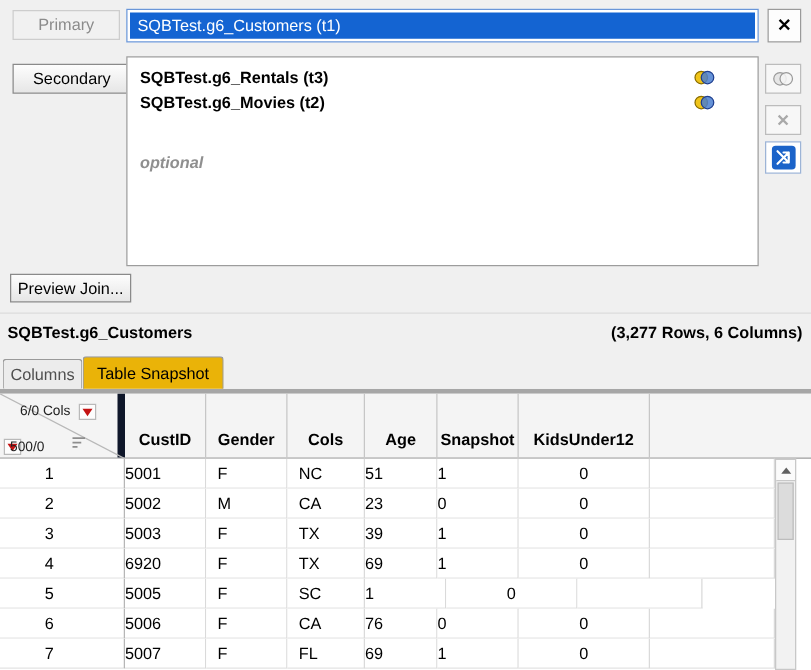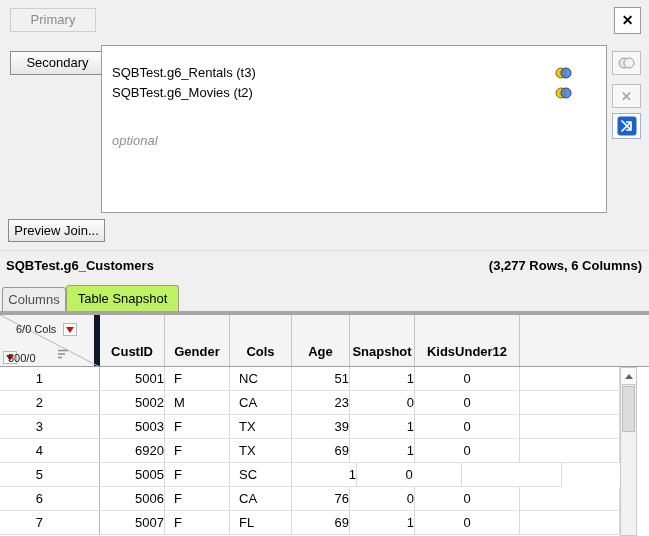--- a/index.html
+++ b/index.html
@@ -16,40 +16,40 @@
        white-space:nowrap;overflow:hidden;box-sizing:border-box;}
   .btn{position:absolute;box-sizing:border-box;border:1px solid #8a8a8a;
        background:linear-gradient(#fdfdfd,#e6e6e6);font-size:13px;
        font-family:inherit;color:#000;padding:0;}
   .x-primary{position:absolute;left:614px;top:7px;width:27px;height:27px;box-sizing:border-box;
        background:#fdfdfd;border:1px solid #9a9a9a;font-size:14px;font-weight:bold;line-height:25px;
        text-align:center;font-family:inherit;padding:0;}
   .secondary-btn{left:10px;top:51px;width:95px;height:24px;line-height:22px;}
   .preview-btn{left:8px;top:219px;width:97px;height:23px;line-height:21px;}
   .sec-list{position:absolute;left:101px;top:45px;width:506px;height:168px;box-sizing:border-box;
-       background:#fff;border:1px solid #9c9c9c;padding-top:17px;}
+       background:#fff;border:1px solid #9c9c9c;padding-top:6px;font-weight:bold;}
   .list-item{height:20px;line-height:20px;padding:0 34px 0 10px;display:flex;
        justify-content:space-between;align-items:center;}
   .venn-wrap{display:flex;align-items:center;line-height:0;}
   .optional{height:20px;line-height:20px;padding-left:10px;font-style:italic;color:#8f8f8f;margin-top:28px;}
   .side-btn{position:absolute;left:612px;width:29px;box-sizing:border-box;border:1px solid #bcbcbc;
        background:#f7f7f7;display:flex;align-items:center;justify-content:center;padding:0;font-family:inherit;}
   .venn-btn{top:51px;height:24px;}
   .x-secondary{top:84px;height:24px;color:#a9a9a9;font-size:13px;font-weight:bold;}
   .swap-btn{top:113px;height:26px;background:#fff;border-color:#9db4d6;}
   .iconwrap{display:flex;align-items:center;justify-content:center;line-height:0;}
 
   
   .sep{position:absolute;left:0;top:250px;width:649px;border-top:1px solid #dcdcdc;}
   .section-title{position:absolute;left:6px;top:258px;font-weight:bold;}
   .section-summary{position:absolute;right:7px;top:258px;font-weight:bold;}
   .tab{position:absolute;box-sizing:border-box;text-align:center;border:1px solid #9a9a9a;
        border-bottom:none;border-radius:3px 3px 0 0;}
   .tab-inactive{left:2px;top:287px;width:64px;height:24px;line-height:23px;background:#ececec;color:#4f4f4f;}
-  .tab-active{left:66px;top:285px;width:113px;height:26px;line-height:26px;background:#bef264;color:#000;z-index:2;}
+  .tab-active{left:66px;top:285px;width:113px;height:26px;line-height:26px;background:#eab308;color:#000;z-index:2;}
 
   
   .grid{position:absolute;left:0;top:311px;width:649px;height:225px;background:#fff;overflow:hidden;}
   .grid-band{position:absolute;left:0;top:0;width:649px;height:4px;background:#a6a6a6;}
   .grid-header{position:absolute;left:0;top:4px;width:649px;height:52px;box-sizing:border-box;
        background:#f4f4f4;border-bottom:1px solid #9f9f9f;display:flex;}
   .corner{position:relative;flex:none;width:100px;box-sizing:border-box;border-right:6px solid #0f172a;}
   .diag{position:absolute;left:0;top:0;}
   .badge{position:absolute;font-size:11px;color:#222;white-space:nowrap;}
   .cols-badge{left:16px;top:8px;}
@@ -62,38 +62,41 @@
   .rt-rows{left:3px;top:36px;}
   .rows-glyph{position:absolute;left:57px;top:33px;}
   .hcell{flex:none;box-sizing:border-box;display:flex;align-items:flex-end;justify-content:center;
        padding-bottom:7px;font-weight:bold;font-size:13px;border-right:1px solid #c6c6c6;}
   .hfiller{border-right:none;}
   .grid-body{position:absolute;left:0;top:56px;width:649px;}
   .grow{display:flex;height:24px;}
   .cell{flex:none;box-sizing:border-box;height:24px;line-height:23px;font-size:13px;background:#fff;
        border-right:1px solid #dadada;border-bottom:1px solid #e3e3e3;white-space:nowrap;overflow:hidden;}
   .rownum{width:100px;text-align:right;padding-right:56px;border-right:1px solid #b6b6b6;}
-  .a-r{text-align:right;}
+  .a-r{text-align:left;padding-right:13px;}
   .a-l{text-align:left;padding-left:9px;}
   .a-c{text-align:center;}
   .vscroll{position:absolute;left:620px;top:56px;width:17px;height:169px;box-sizing:border-box;
        background:#f2f2f2;border:1px solid #c8c8c8;}
   .scroll-up{height:17px;box-sizing:border-box;background:#fbfbfb;border-bottom:1px solid #c8c8c8;
        display:flex;align-items:center;justify-content:center;}
   .up-arrow{display:block;width:0;height:0;border-left:4px solid transparent;
        border-right:4px solid transparent;border-bottom:5px solid #616161;}
   .scroll-thumb{position:absolute;left:1px;top:18px;width:13px;height:46px;background:#dcdcdc;
        border:1px solid #bdbdbd;box-sizing:border-box;}
 </style>
 </head>
 <body>
 
 <div class="app">
 
   <div class="primary-label">Primary</div>
+  <div class="primary-field">
+    <div class="primary-selection" style="background: rgb(20, 100, 210);">SQBTest.g6_Customers (t1)</div>
+  </div>
   <button class="x-primary">✕</button>
 
   <button class="btn secondary-btn">Secondary</button>
   <div class="sec-list">
     <div class="list-item">
         <span>SQBTest.g6_Rentals (t3)</span>
         <span class="venn-wrap">
           <svg width="17" height="12" viewBox="0 0 17 12">
             <circle cx="6" cy="6" r="5" fill="#f0c419" stroke="#8a6d00" stroke-width="1"></circle>
             <circle cx="11" cy="6" r="5" fill="#4a7fd0" fill-opacity="0.85" stroke="#1f3f8f" stroke-width="1"></circle>

